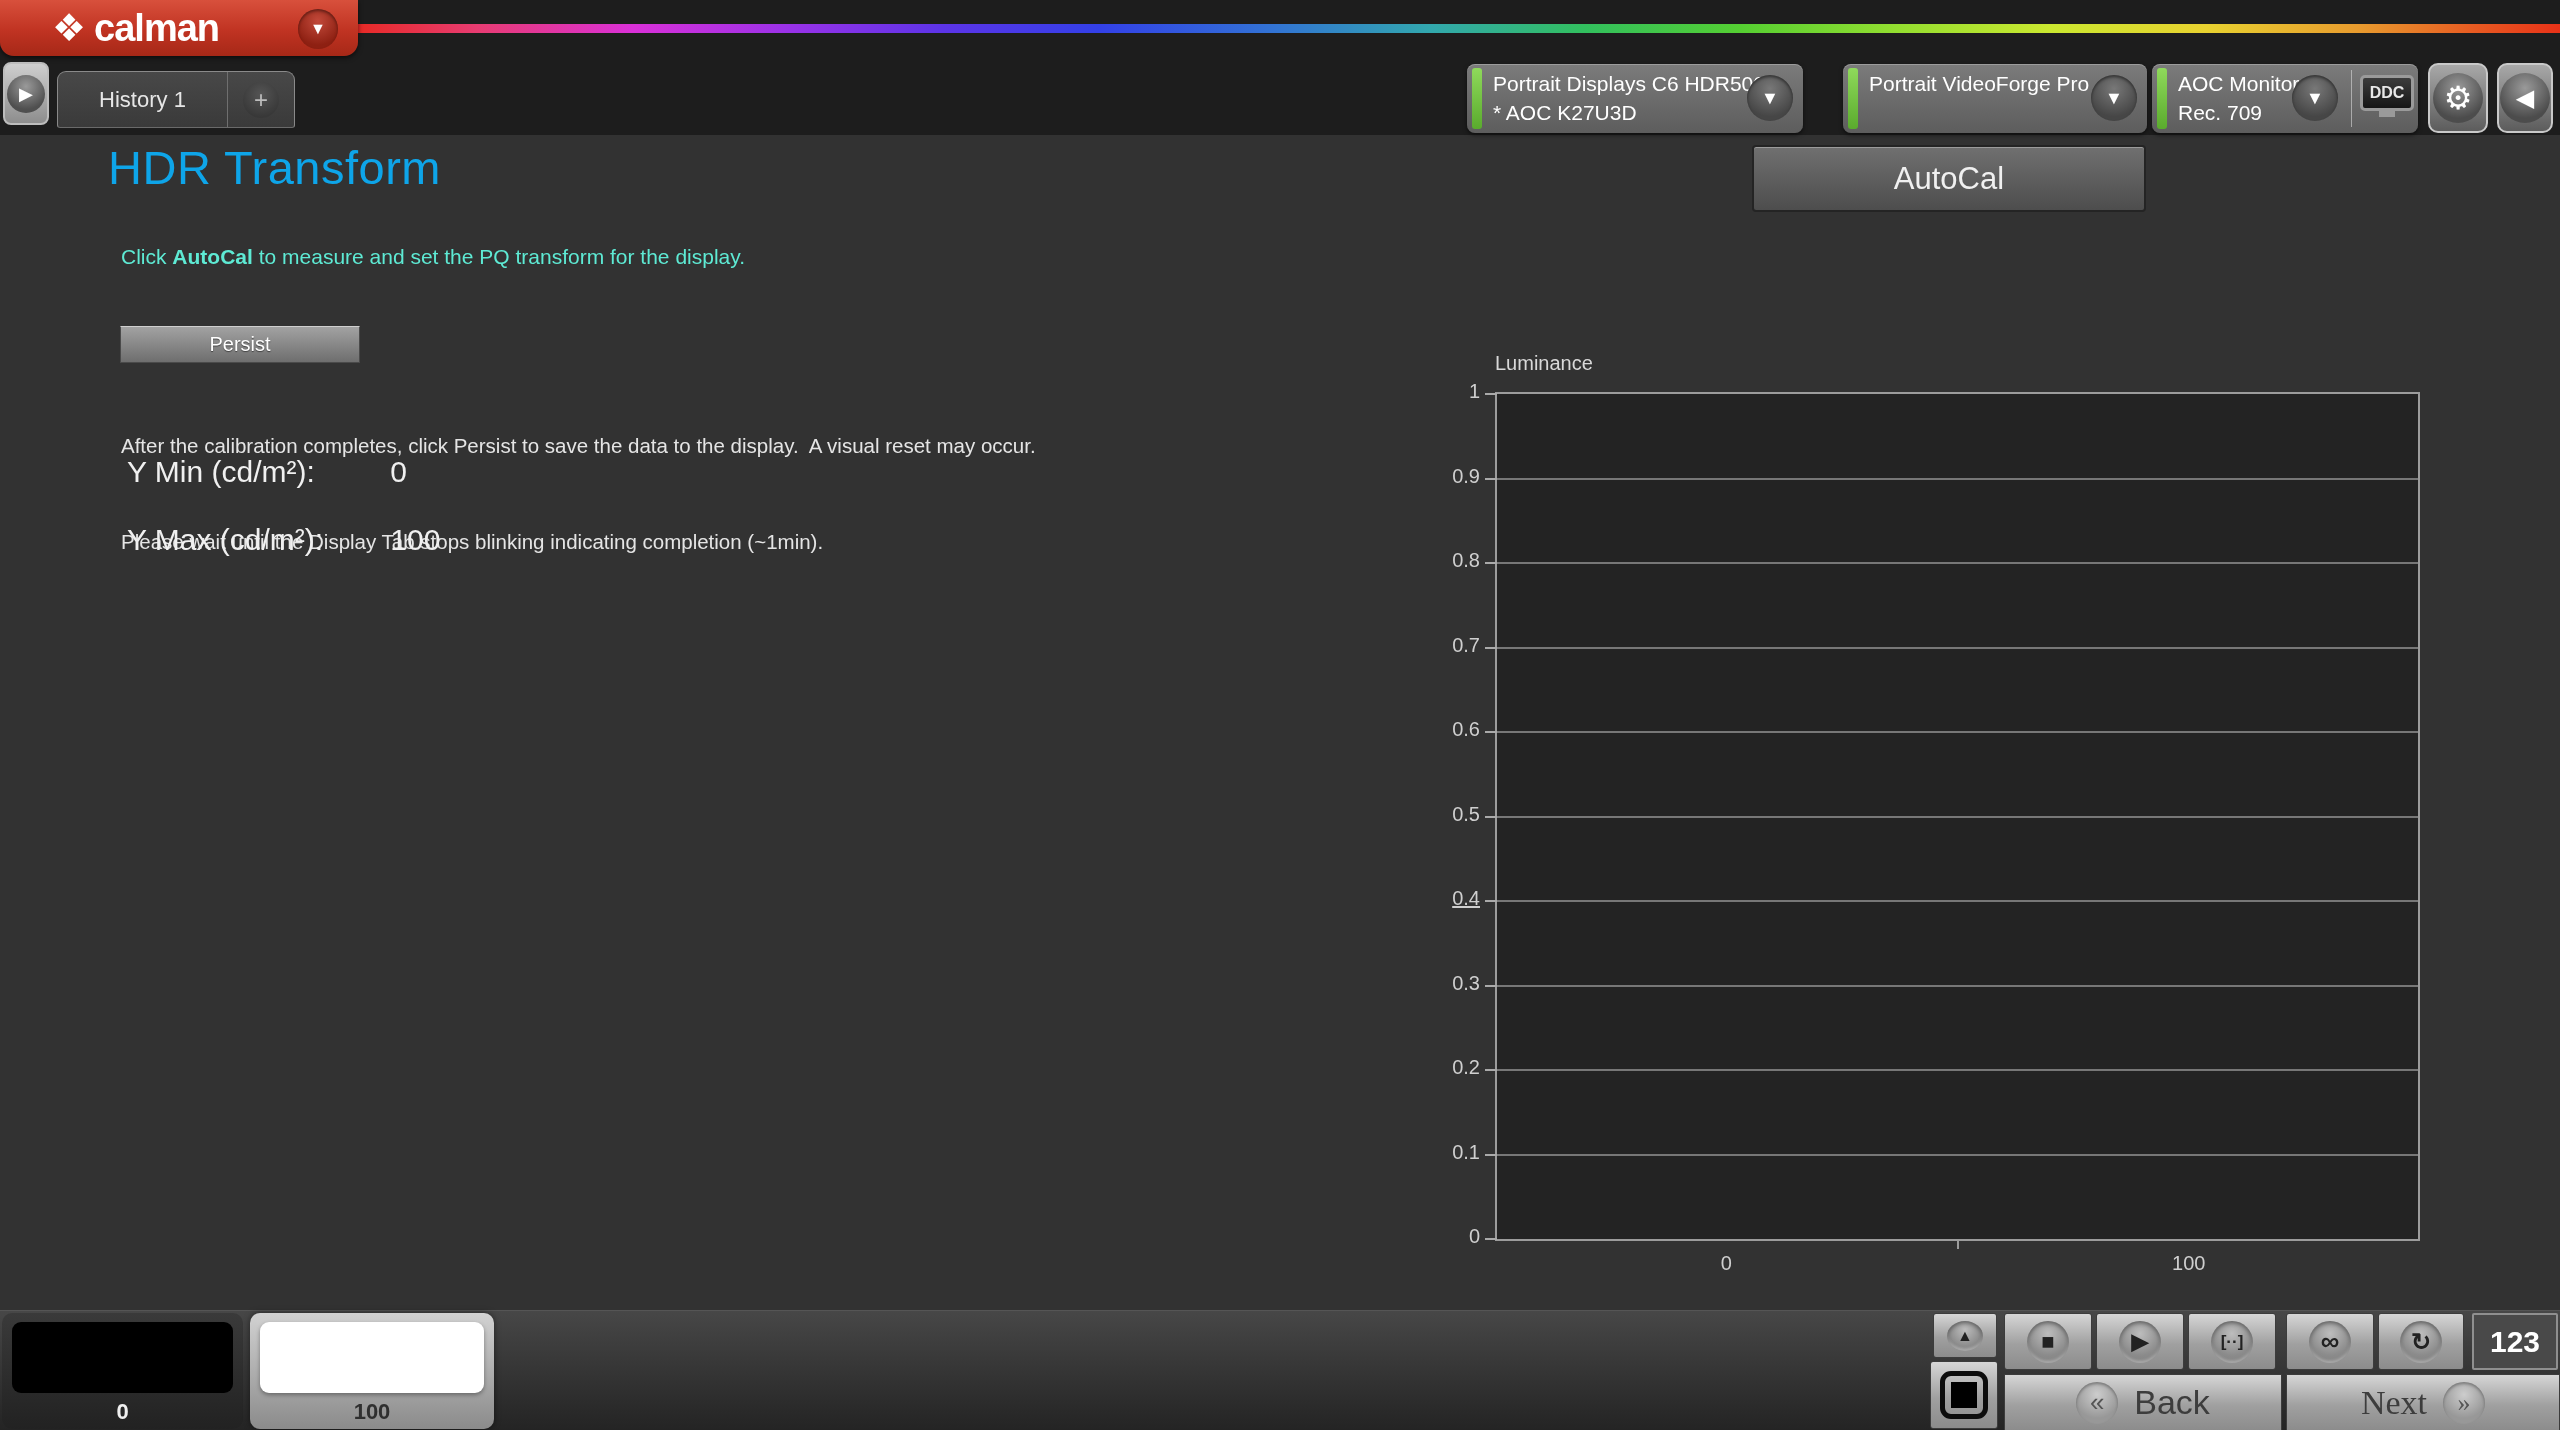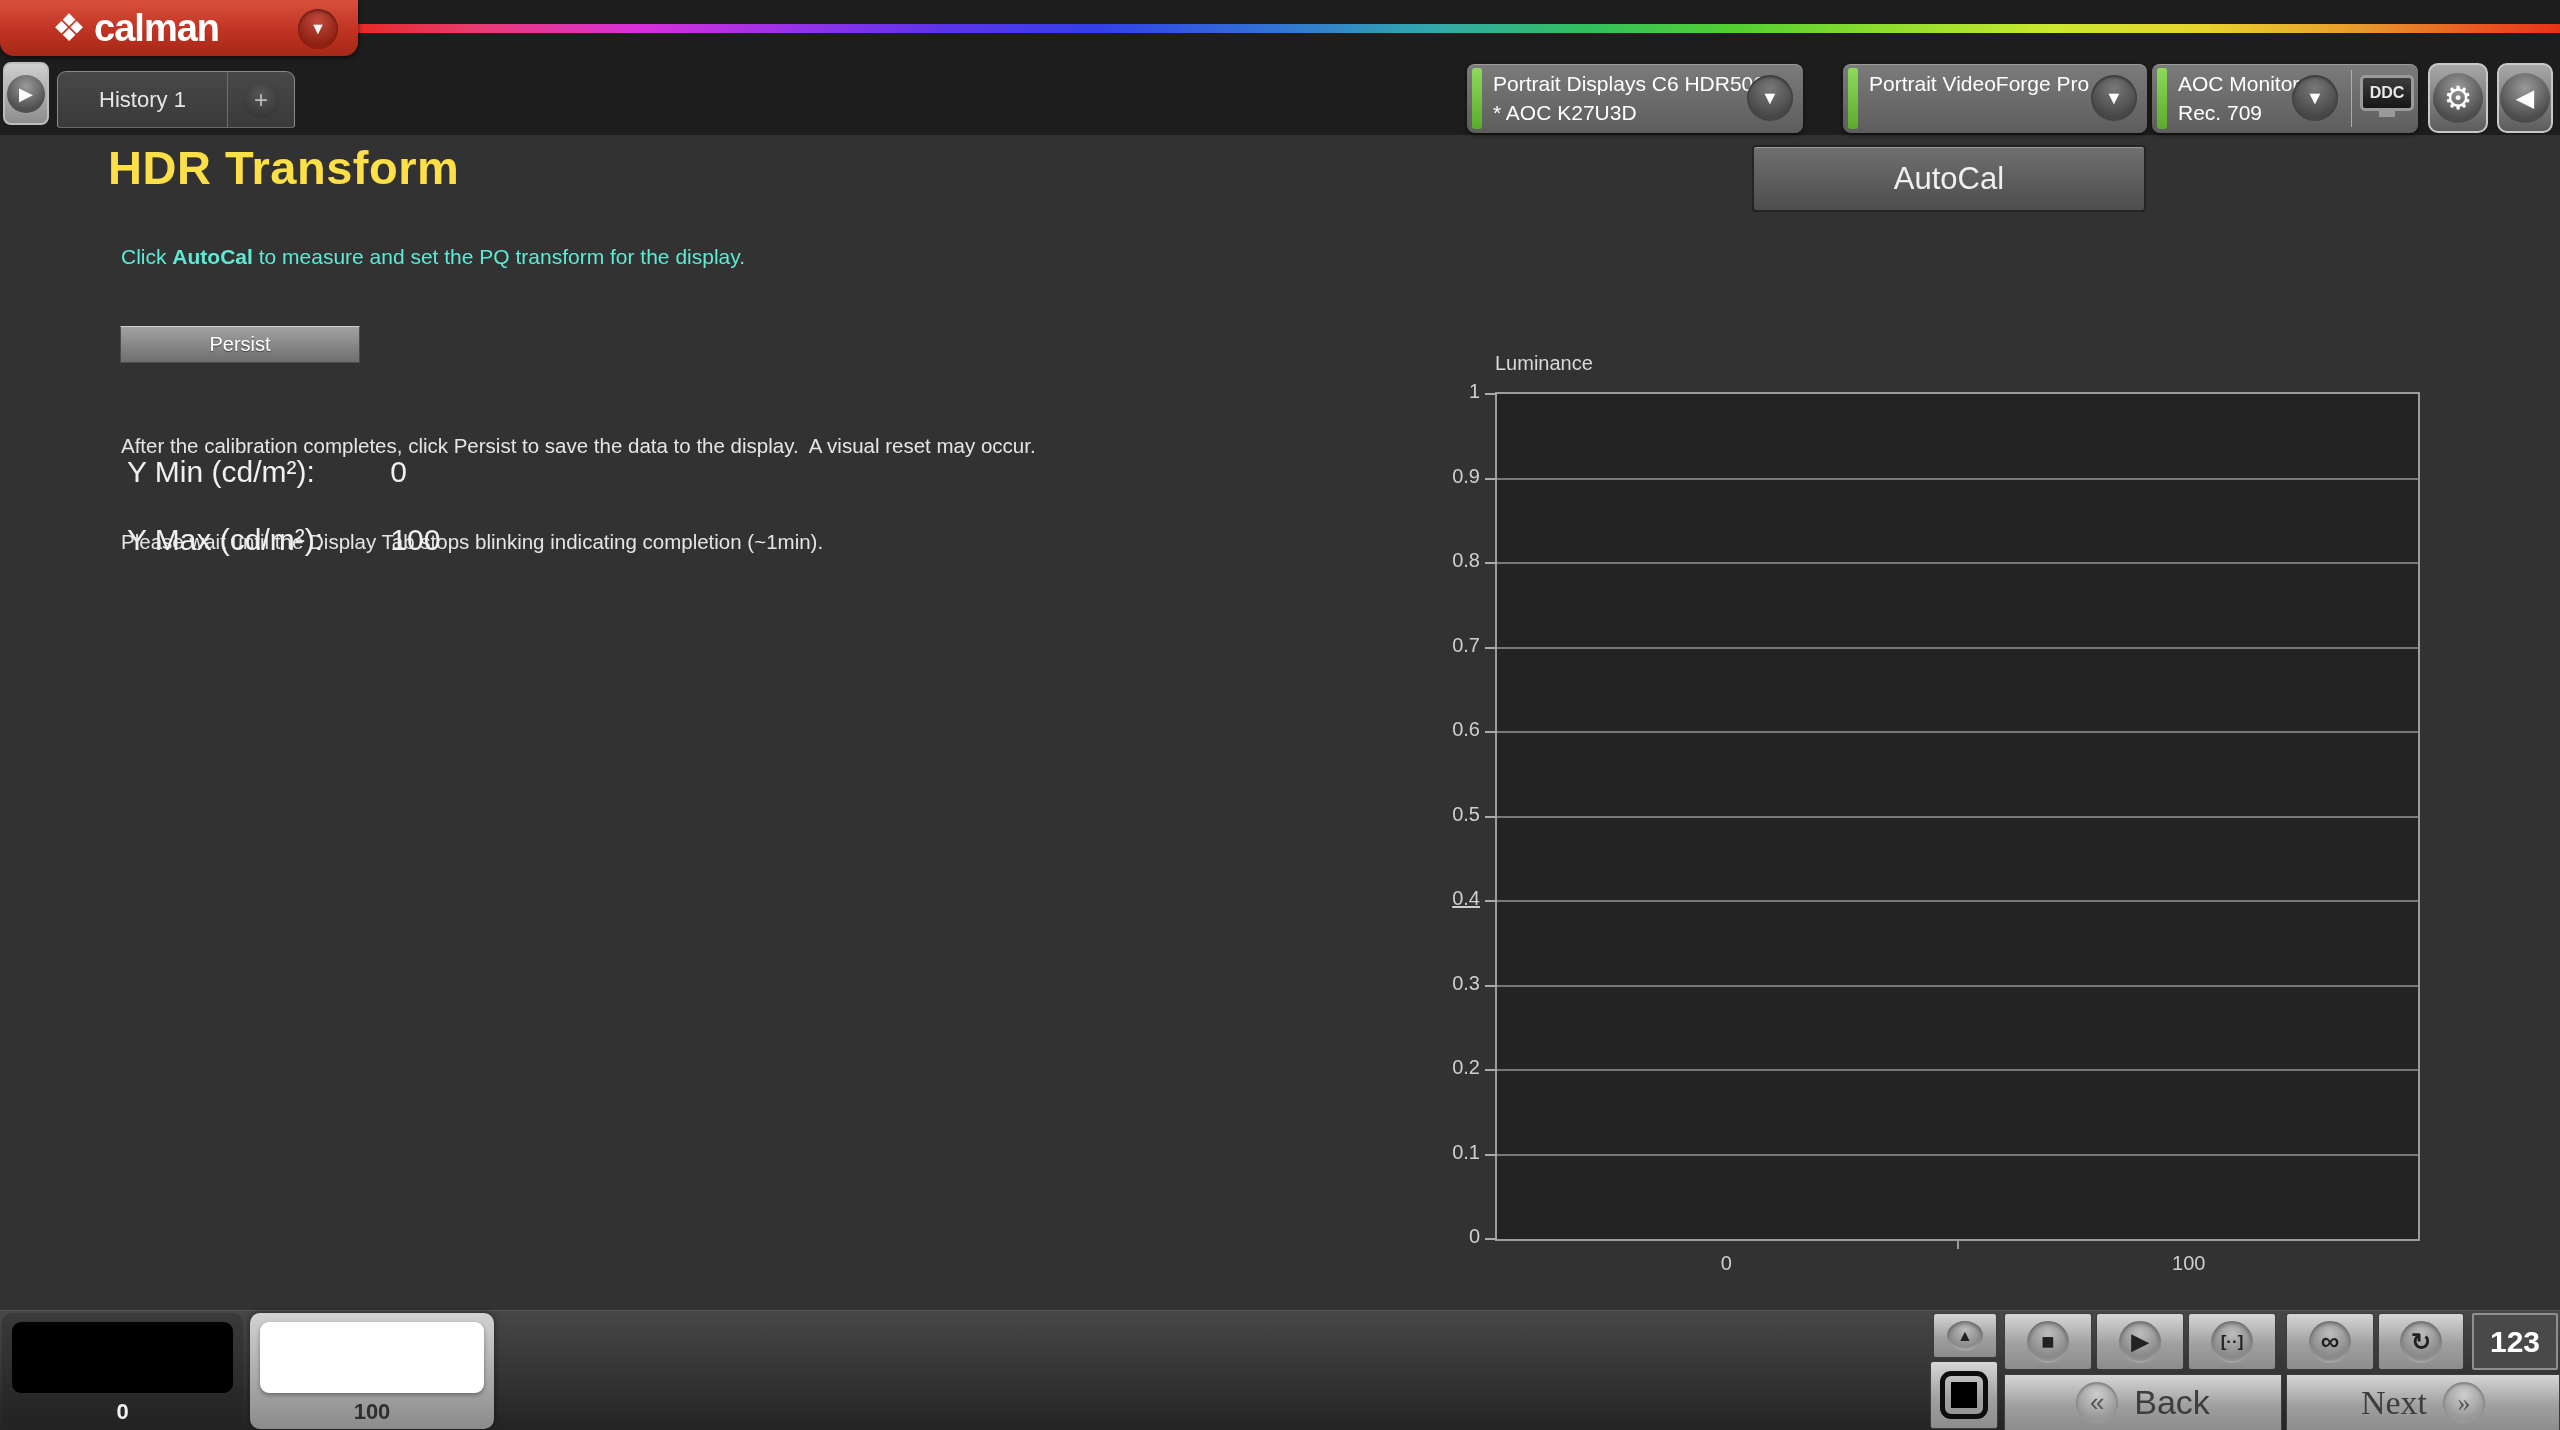--- a/index.html
+++ b/index.html
@@ -60,22 +60,22 @@
     color:#e8e8e8; font-size:16px; font-weight:700; }
   .ddc-stand { width:16px; height:6px; background:#9a9a9a; }
   .sq-btn { position:absolute; top:63px; height:70px; border:2px solid #c9c9c9; border-radius:10px;
     background:linear-gradient(180deg,#a8a8a8,#5c5c5c);
     display:flex; align-items:center; justify-content:center; }
   .sq-btn .dark-well { width:50px; height:50px; border-radius:50%;
     background:radial-gradient(circle at 50% 30%, #9a9a9a, #4c4c4c 70%);
     display:flex; align-items:center; justify-content:center; color:#fff; }
 
   
-  .page-title { position:absolute; left:108px; top:140px; color:#fde047;
-    font-size:47px; font-weight:700; letter-spacing:.5px; }
+  .page-title { position:absolute; left:108px; top:140px; color:#0ea5e9;
+    font-size:47px; font-weight:400; letter-spacing:.5px; }
   .autocal { position:absolute; left:1752px; top:145px; width:394px; height:67px;
     background:linear-gradient(180deg,#707070,#4d4d4d);
     border:2px solid #242424; border-radius:4px; box-shadow:inset 0 1px 0 rgba(255,255,255,.3);
     color:#f0f0f0; font-size:31px; display:flex; align-items:center; justify-content:center; }
   .instruction { position:absolute; left:121px; top:245px; color:#5eead4; font-size:21px; }
   .persist { position:absolute; left:120px; top:326px; width:240px; height:37px;
     background:linear-gradient(180deg,#a2a2a2,#6e6e6e);
     border:1px solid #4a4a4a; border-top-color:#cfcfcf;
     color:#fff; font-size:20px; display:flex; align-items:center; justify-content:center;
     text-shadow:0 1px 1px rgba(0,0,0,.5); }

